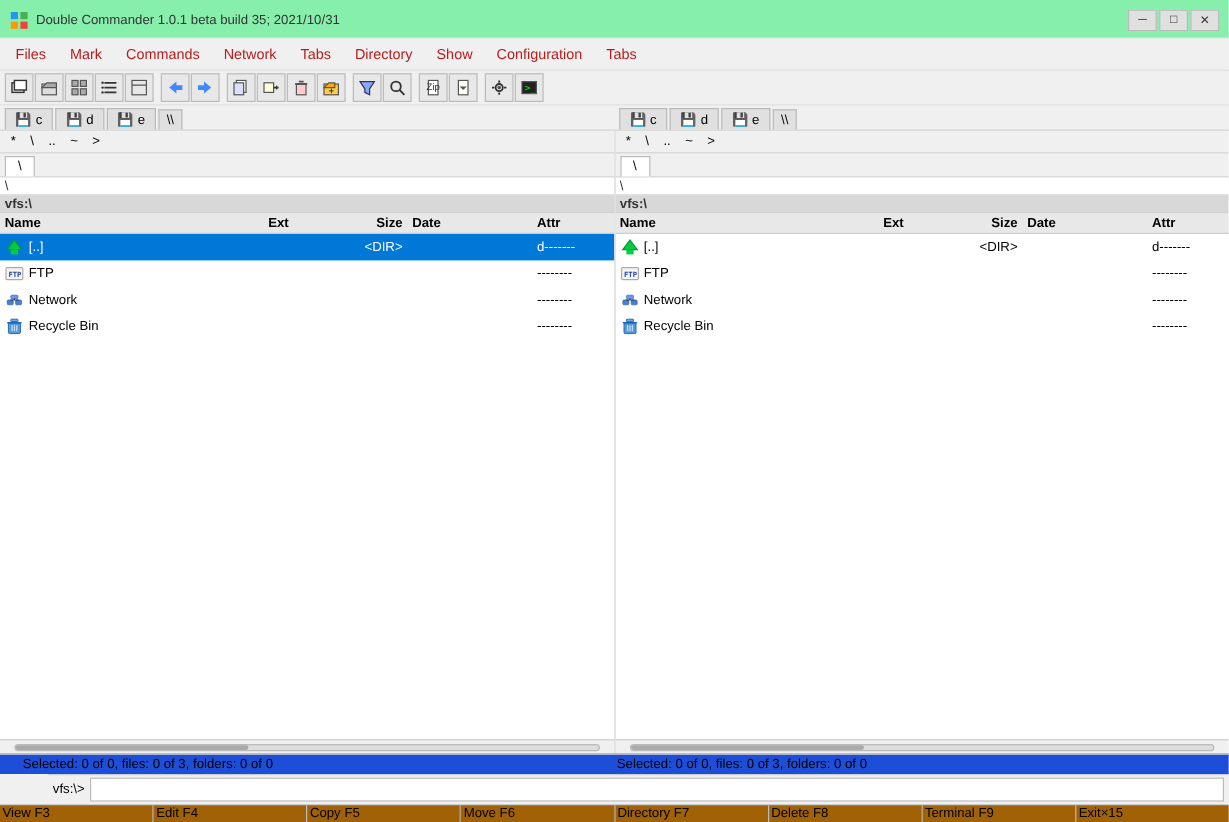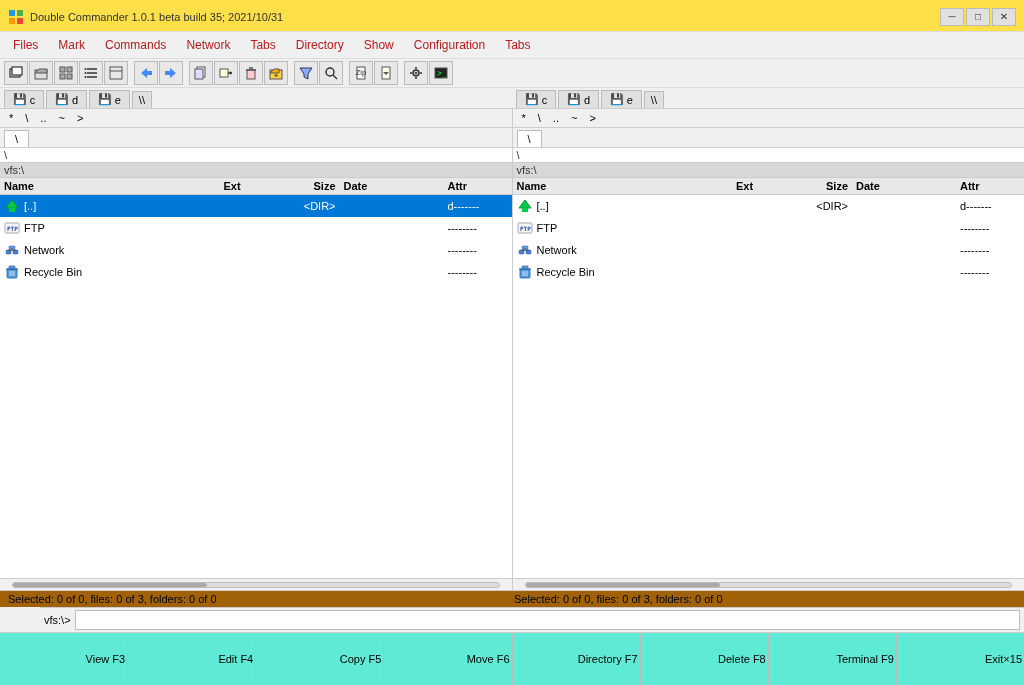--- a/index.html
+++ b/index.html
@@ -9,21 +9,21 @@
       background: #f0f0f0;
       width: 1024px;
       height: 685px;
       overflow: hidden;
       display: flex;
       flex-direction: column;
     }
 
     
     .title-bar {
-      background: #fde047;
+      background: #86efac;
       display: flex;
       align-items: center;
       justify-content: space-between;
       padding: 6px 8px 4px 8px;
       border-bottom: 1px solid #ddd;
       min-height: 32px;
     }
     .title-bar-left {
       display: flex;
       align-items: center;
@@ -195,20 +195,21 @@
       padding: 1px 4px;
       font-size: 11px;
       color: #333;
     }
     .vfs-label {
       background: #d8d8d8;
       padding: 1px 4px;
       font-size: 11px;
       border-bottom: 1px solid #ccc;
       color: #333;
+      font-weight: bold;
     }
 
     
     .file-list {
       flex: 1;
       overflow-y: auto;
       overflow-x: hidden;
       background: #fff;
     }
     .file-list-header {
@@ -247,23 +248,23 @@
     .file-icon {
       width: 16px;
       height: 16px;
       display: inline-flex;
       align-items: center;
       justify-content: center;
     }
 
     
     .status-bar {
-      background: #a16207;
+      background: #1d4ed8;
       border-top: 1px solid #ccc;
-      padding: 2px 8px;
+      padding: 2px 19px;
       font-size: 11px;
       display: flex;
     }
     .status-left { flex: 1; }
     .status-right { flex: 1; padding-left: 4px; }
 
     
     .command-bar {
       background: #f0f0f0;
       border-top: 1px solid #ccc;
@@ -286,26 +287,26 @@
 
     
     .fkeys-bar {
       background: #e0e0e0;
       border-top: 1px solid #ccc;
       display: flex;
       align-items: center;
     }
     .fkey-btn {
       flex: 1;
-      padding: 20px 2px;
-      text-align: right;
+      padding: 1px 2px;
+      text-align: left;
       cursor: pointer;
       border-right: 1px solid #bbb;
       font-size: 11px;
-      background: #5eead4;
+      background: #a16207;
       border-top: none;
       border-bottom: none;
       border-left: none;
     }
 
     
     .scrollbar-h {
       height: 12px;
       background: #f0f0f0;
       border-top: 1px solid #ccc;

